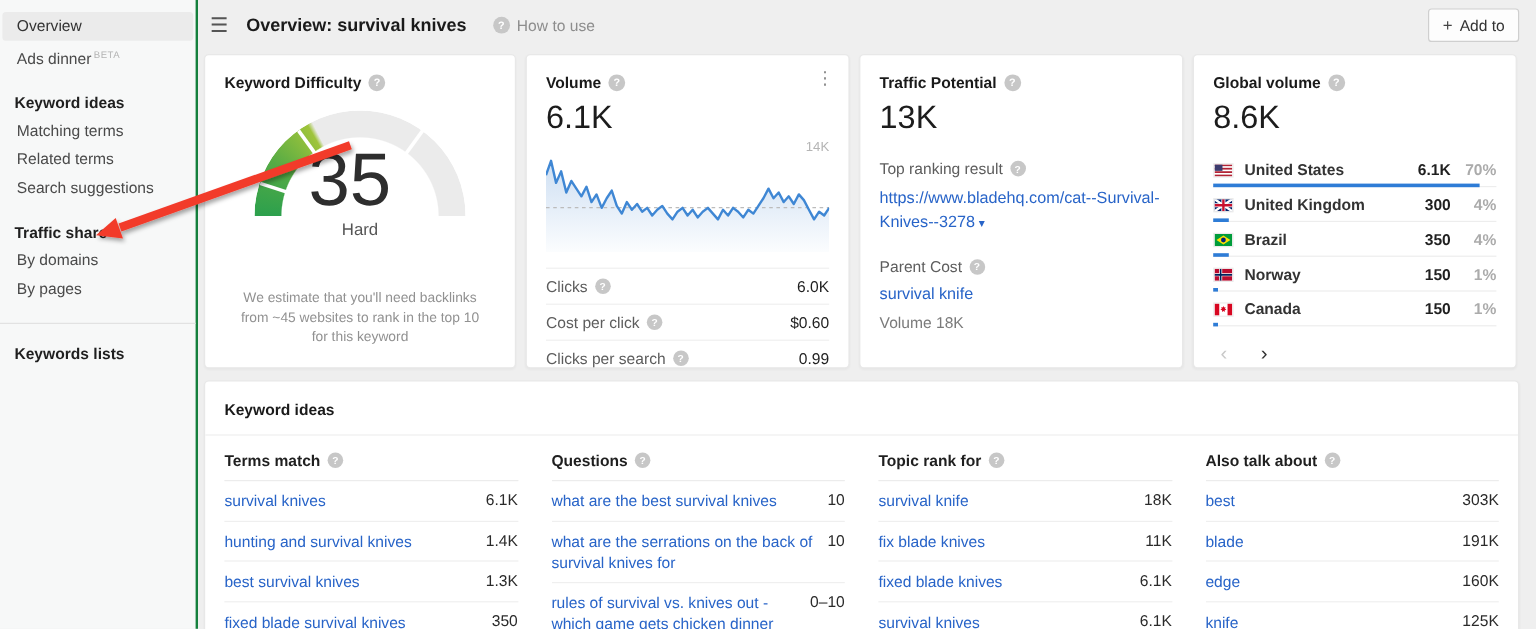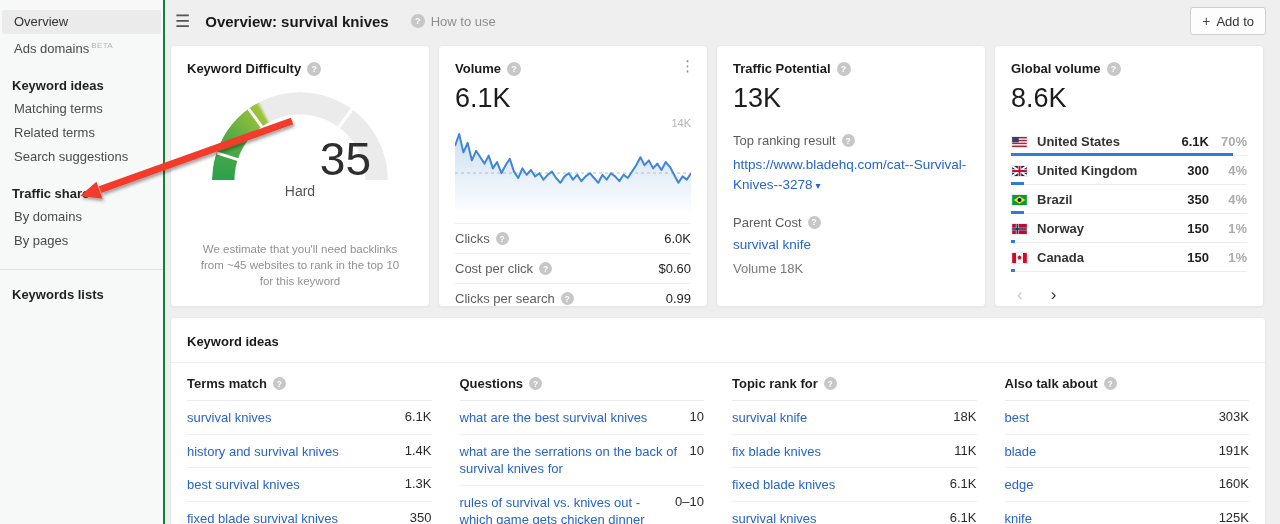--- a/index.html
+++ b/index.html
@@ -38,21 +38,21 @@
   .big-num { font-size:27px; color:#1c1c1c; margin-top:7px; }
 
   
   .kd-card { width:260px; }
   .gauge { position:relative; width:176px; height:88px; margin:16px auto 0; }
   .gauge-arc { position:absolute; left:0; top:0; width:176px; height:176px; border-radius:50%;
     -webkit-mask:radial-gradient(circle, transparent 65px, #000 66px);
     mask:radial-gradient(circle, transparent 65px, #000 66px); }
   .gtick { position:absolute; left:86.5px; top:0; width:3px; height:88px; background:#fff;
     transform-origin:50% 88px; }
-  .gauge-val { position:absolute; left:0; right:17px; bottom:-2px; text-align:right; font-size:46px;
+  .gauge-val { position:absolute; left:0; right:17px; bottom:-2px; text-align:center; font-size:62px;
     color:#2e2e2e; line-height:1; z-index:2; }
   .gauge-sub { text-align:center; font-size:14px; color:#555; margin-top:3px; }
   .kd-note { margin-top:auto; text-align:center; color:#919191; font-size:11.5px; line-height:1.4;
     padding:0 6px 2px; }
 
   
   .vol-card, .tp-card, .gv-card { width:270px; }
   .kebab { position:absolute; top:12px; right:12px; color:#8a8a8a; font-size:15px; cursor:pointer;
     letter-spacing:0; line-height:1; }
   .spark-wrap { position:relative; margin-top:16px; }
@@ -98,21 +98,21 @@
   .ki-val { margin-left:12px; white-space:nowrap; color:#2a2a2a; }
 
   
   .arrow-overlay { position:absolute; left:0; top:0; z-index:50; pointer-events:none; }
 </style>
 </head>
 <body>
 
 <nav class="sidebar">
   <div class="sb-item active">Overview</div>
-  <div class="sb-item"><span>Ads domains</span><span class="sb-badge">BETA</span></div>
+  <div class="sb-item"><span>Ads dinner</span><span class="sb-badge">BETA</span></div>
   <div class="sb-head">Keyword ideas</div>
   <div class="sb-item">Matching terms</div>
   <div class="sb-item">Related terms</div>
   <div class="sb-item">Search suggestions</div>
   <div class="sb-head">Traffic share</div>
   <div class="sb-item">By domains</div>
   <div class="sb-item">By pages</div>
   <div class="sb-divider"></div>
   <div class="sb-head">Keywords lists</div>
 </nav>
@@ -318,21 +318,21 @@
         <div class="ki-head">
             <span>Terms match</span>
             <span class="q sm">?</span>
           </div>
 
       <div class="ki-row">
             <a class="ki-link">survival knives</a>
             <span class="ki-val">6.1K</span>
           </div>
           <div class="ki-row">
-            <a class="ki-link">history and survival knives</a>
+            <a class="ki-link">hunting and survival knives</a>
             <span class="ki-val">1.4K</span>
           </div>
           <div class="ki-row">
             <a class="ki-link">best survival knives</a>
             <span class="ki-val">1.3K</span>
           </div>
           <div class="ki-row">
             <a class="ki-link">fixed blade survival knives</a>
             <span class="ki-val">350</span>
           </div>

